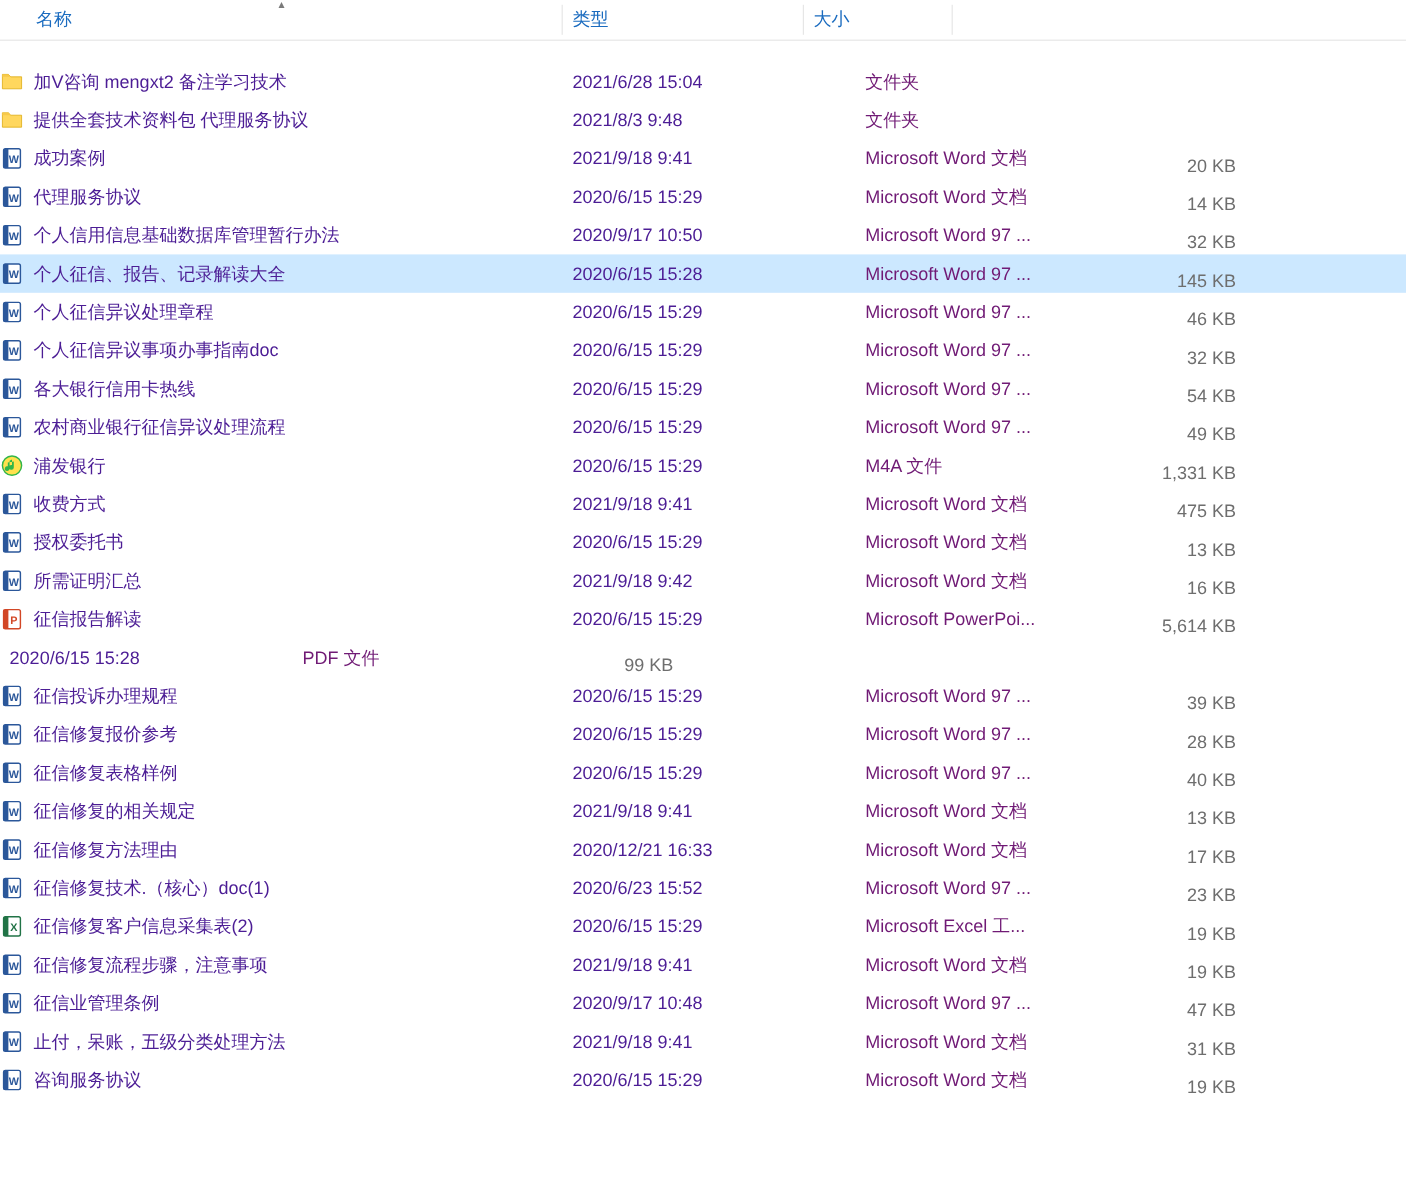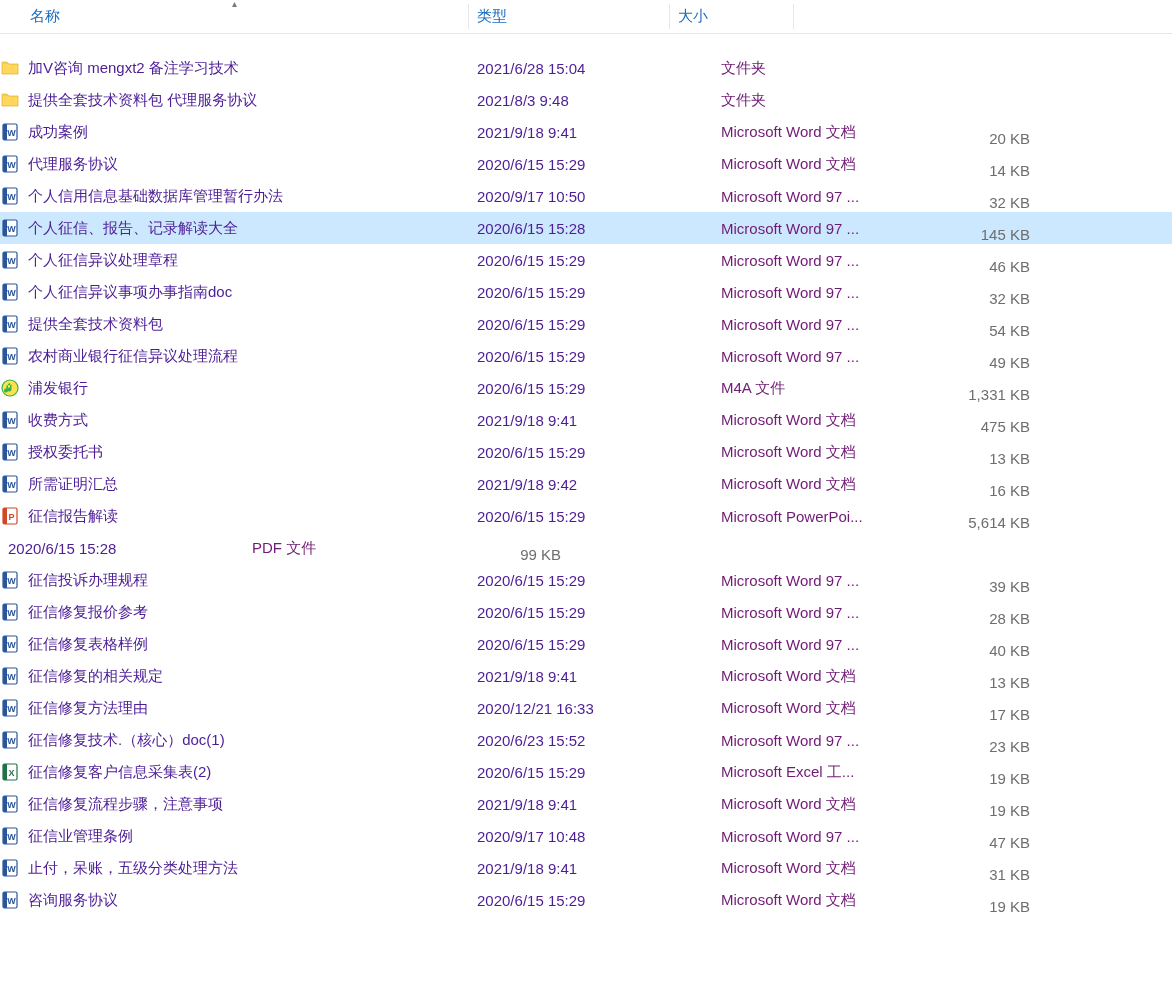--- a/index.html
+++ b/index.html
@@ -233,21 +233,21 @@
     </div>
     <div class="file-row">
       <div class="cell-name">
         <span class="icon">
           <svg width="20" height="20" viewBox="0 0 20 20">
             <rect x="3" y="2" width="14" height="16" rx="1.5" fill="#fff" stroke="#2b579a" stroke-width="1.2"></rect>
             <rect x="3" y="2" width="4" height="16" fill="#2b579a"></rect>
             <text x="11.5" y="14" font-size="9" font-family="Arial" fill="#2b579a" text-anchor="middle" font-weight="bold">W</text>
           </svg>
         </span>
-        <span>提供全套技术资料包</span>
+        <span>各大银行信用卡热线</span>
       </div>
       <div class="cell-date">2020/6/15 15:29</div>
       <div class="cell-type">Microsoft Word 97 ...</div>
       <div class="cell-size">54 KB</div>
     </div>
     <div class="file-row">
       <div class="cell-name">
         <span class="icon">
           <svg width="20" height="20" viewBox="0 0 20 20">
             <rect x="3" y="2" width="14" height="16" rx="1.5" fill="#fff" stroke="#2b579a" stroke-width="1.2"></rect>

